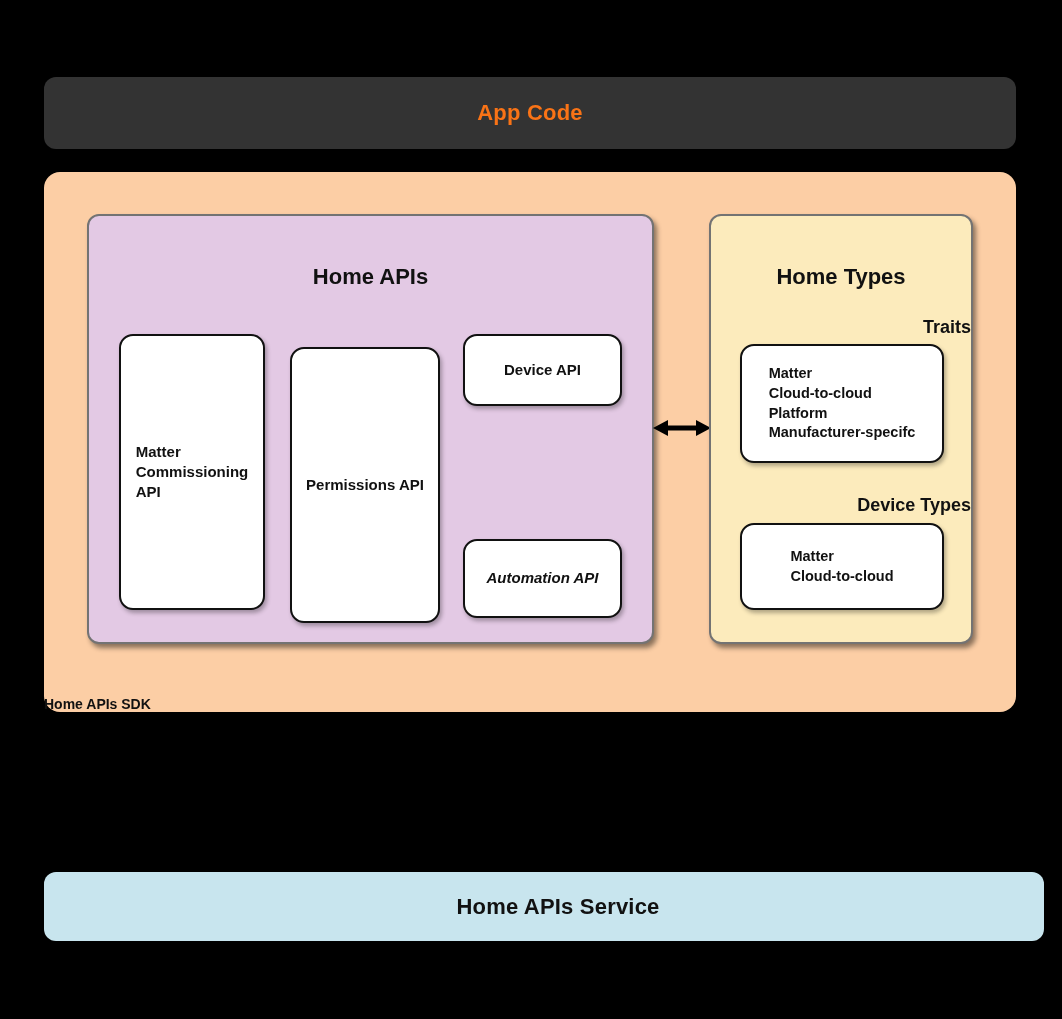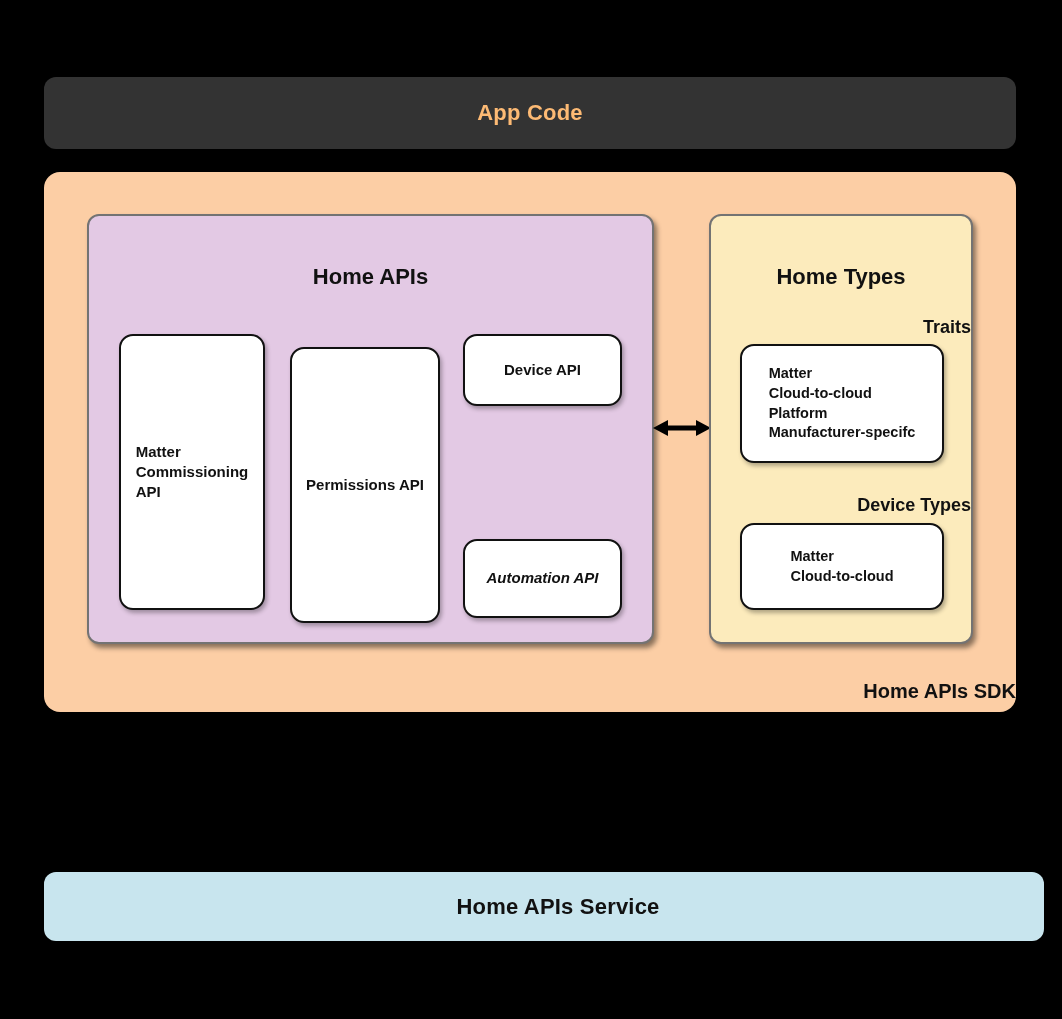--- a/index.html
+++ b/index.html
@@ -25,21 +25,21 @@
     align-items: center;
     justify-content: center;
     border-radius: 12px;
     font-size: 22px;
     letter-spacing: 0.2px;
   }
   #app-code-bar {
     top: 77px;
     height: 72px;
     background: var(--app-code-bg, #333333);
-    color: #fdba74;
+    color: #f97316;
   }
   #service-bar {
     top: 872px;
     height: 69px;
     background: var(--service-bg, #C8E5EE);
     color: #111;
     box-shadow: 2px 3px 4px rgba(0,0,0,0.45);
     padding-left: 28px;
   }
 
@@ -50,23 +50,23 @@
     width: 972px;
     height: 540px;
     background: var(--sdk-bg, #FCCEA5);
     border-radius: 16px;
     box-shadow: 2px 3px 5px rgba(0,0,0,0.45);
   }
   #sdk-label {
     position: absolute;
     left: 0;
     right: 0;
-    top: 508px;
-    text-align: right;
-    font-size: 20px;
+    top: 524px;
+    text-align: left;
+    font-size: 14px;
   }
 
   .panel {
     position: absolute;
     top: 42px;
     height: 430px;
     border: 2px solid #737373;
     border-radius: 12px;
     box-sizing: border-box;
     box-shadow: 3px 4px 5px rgba(0,0,0,0.45);

